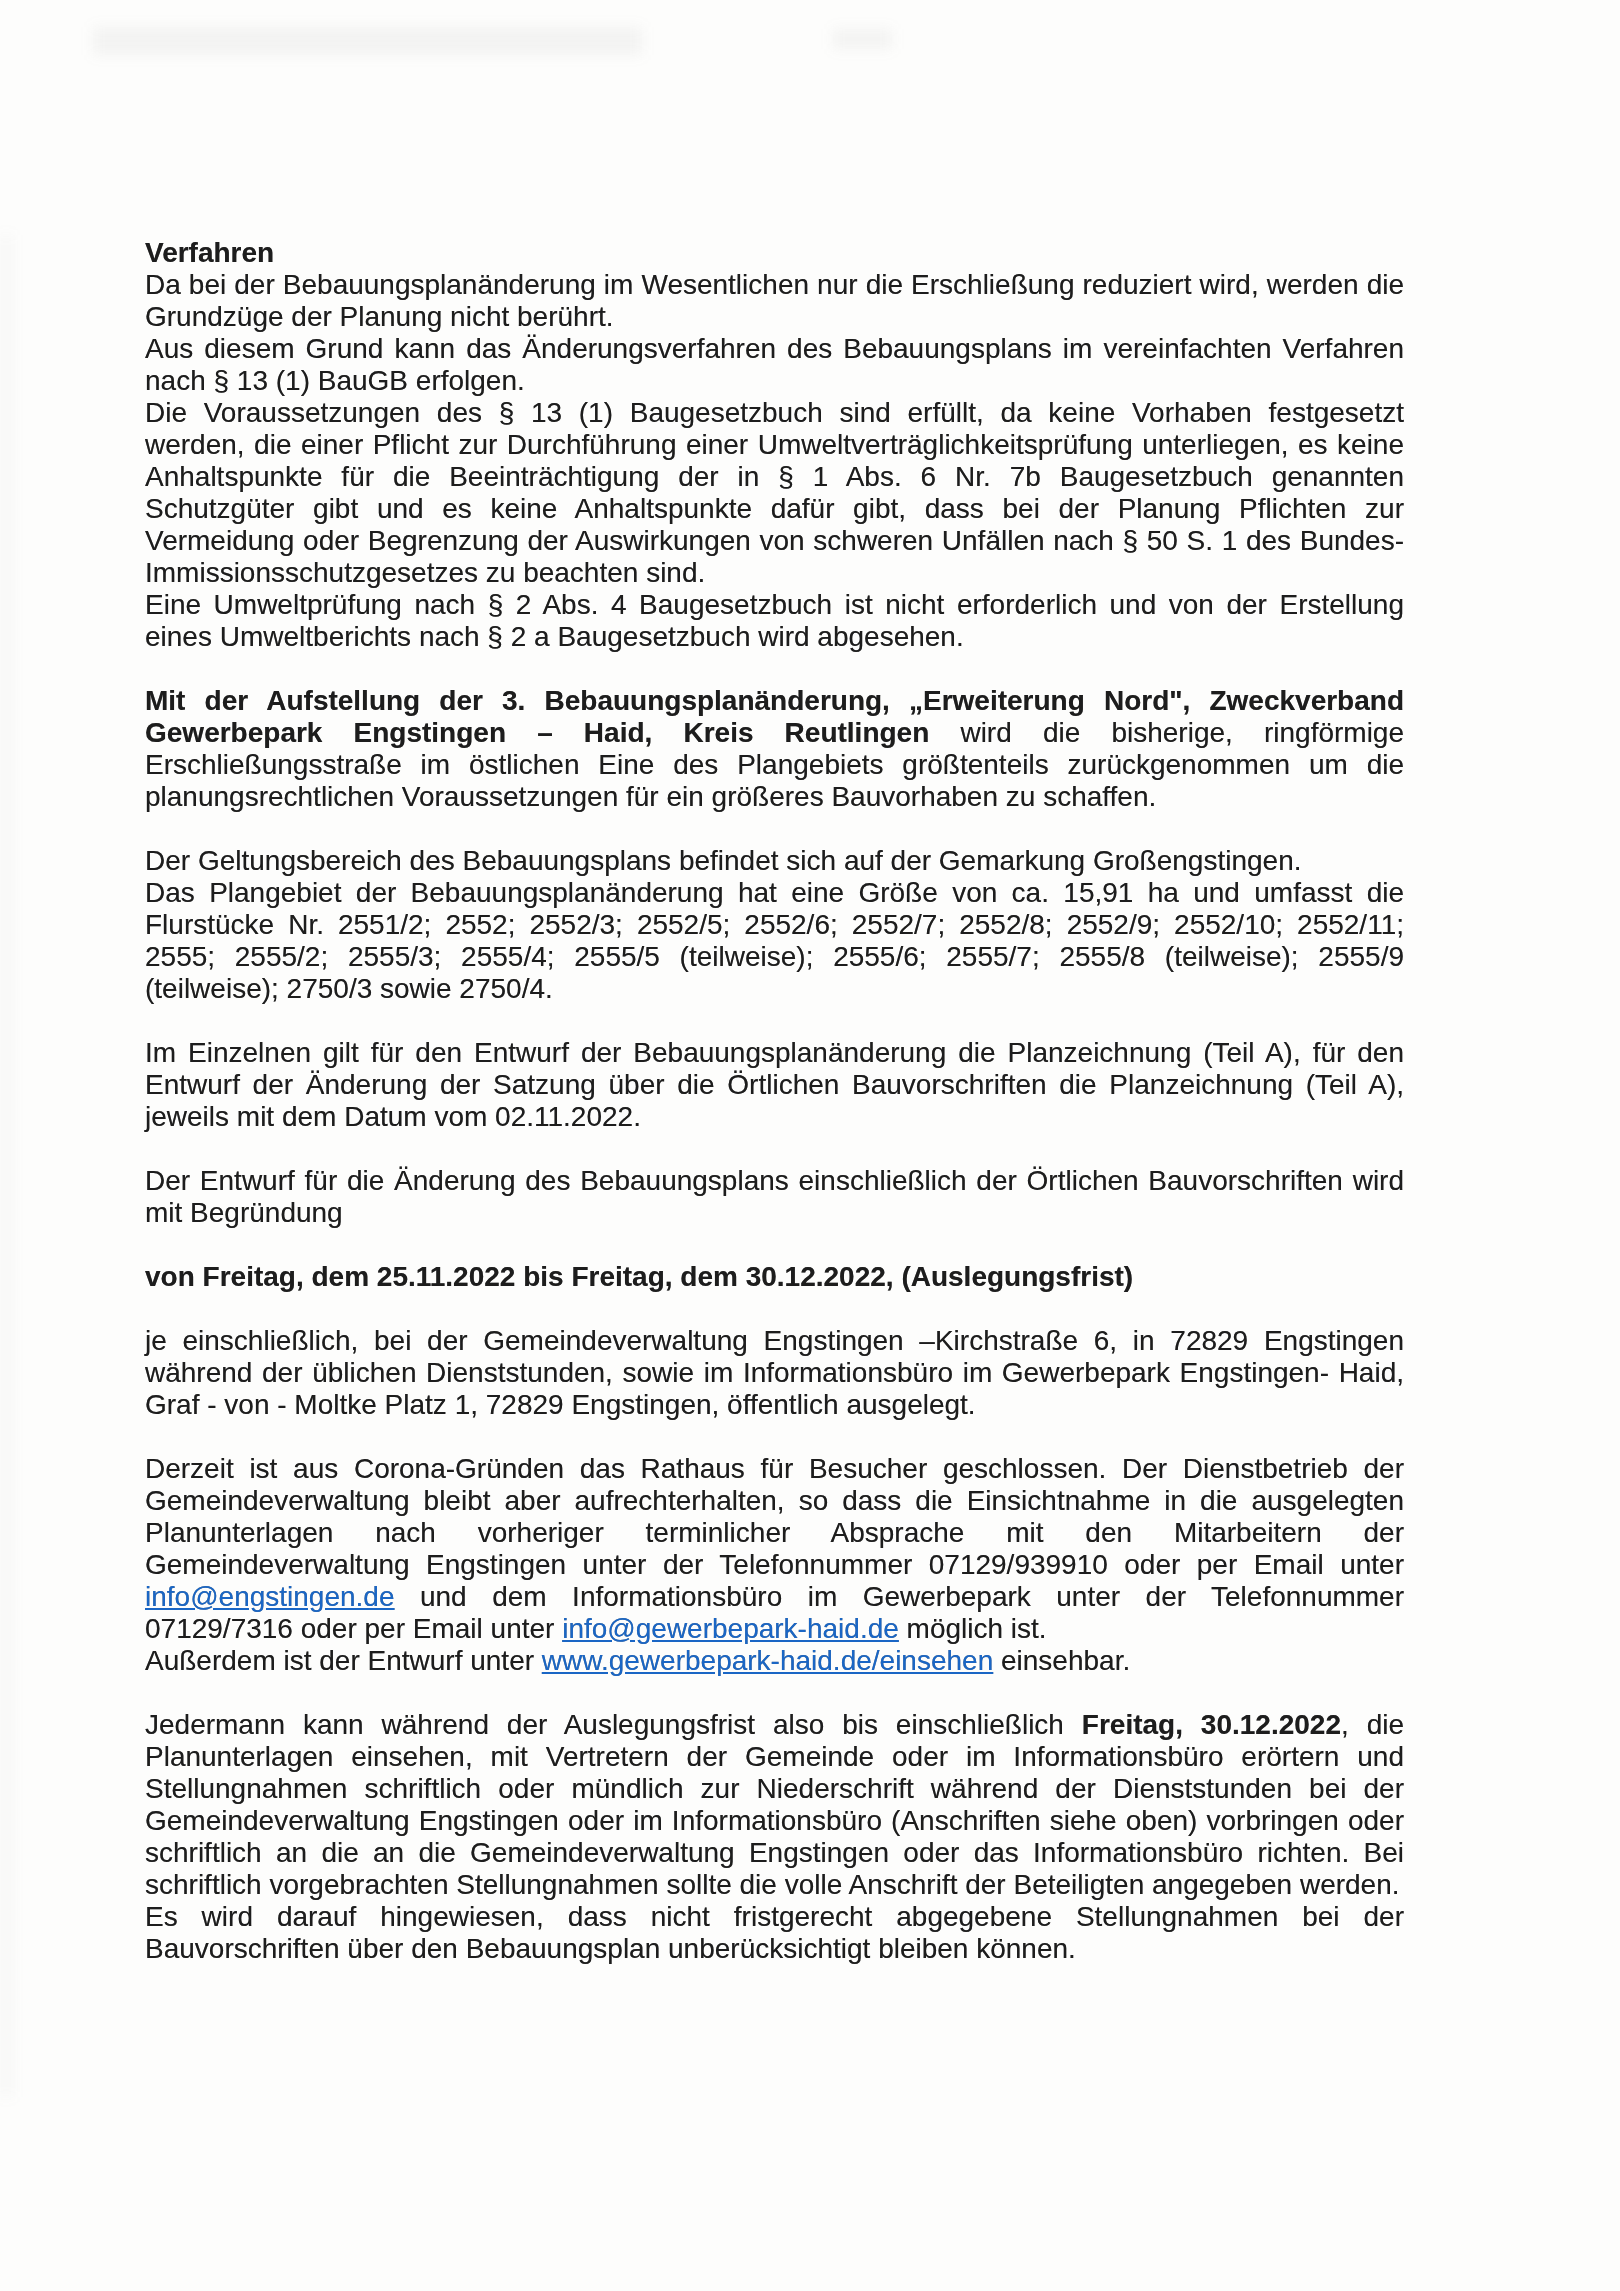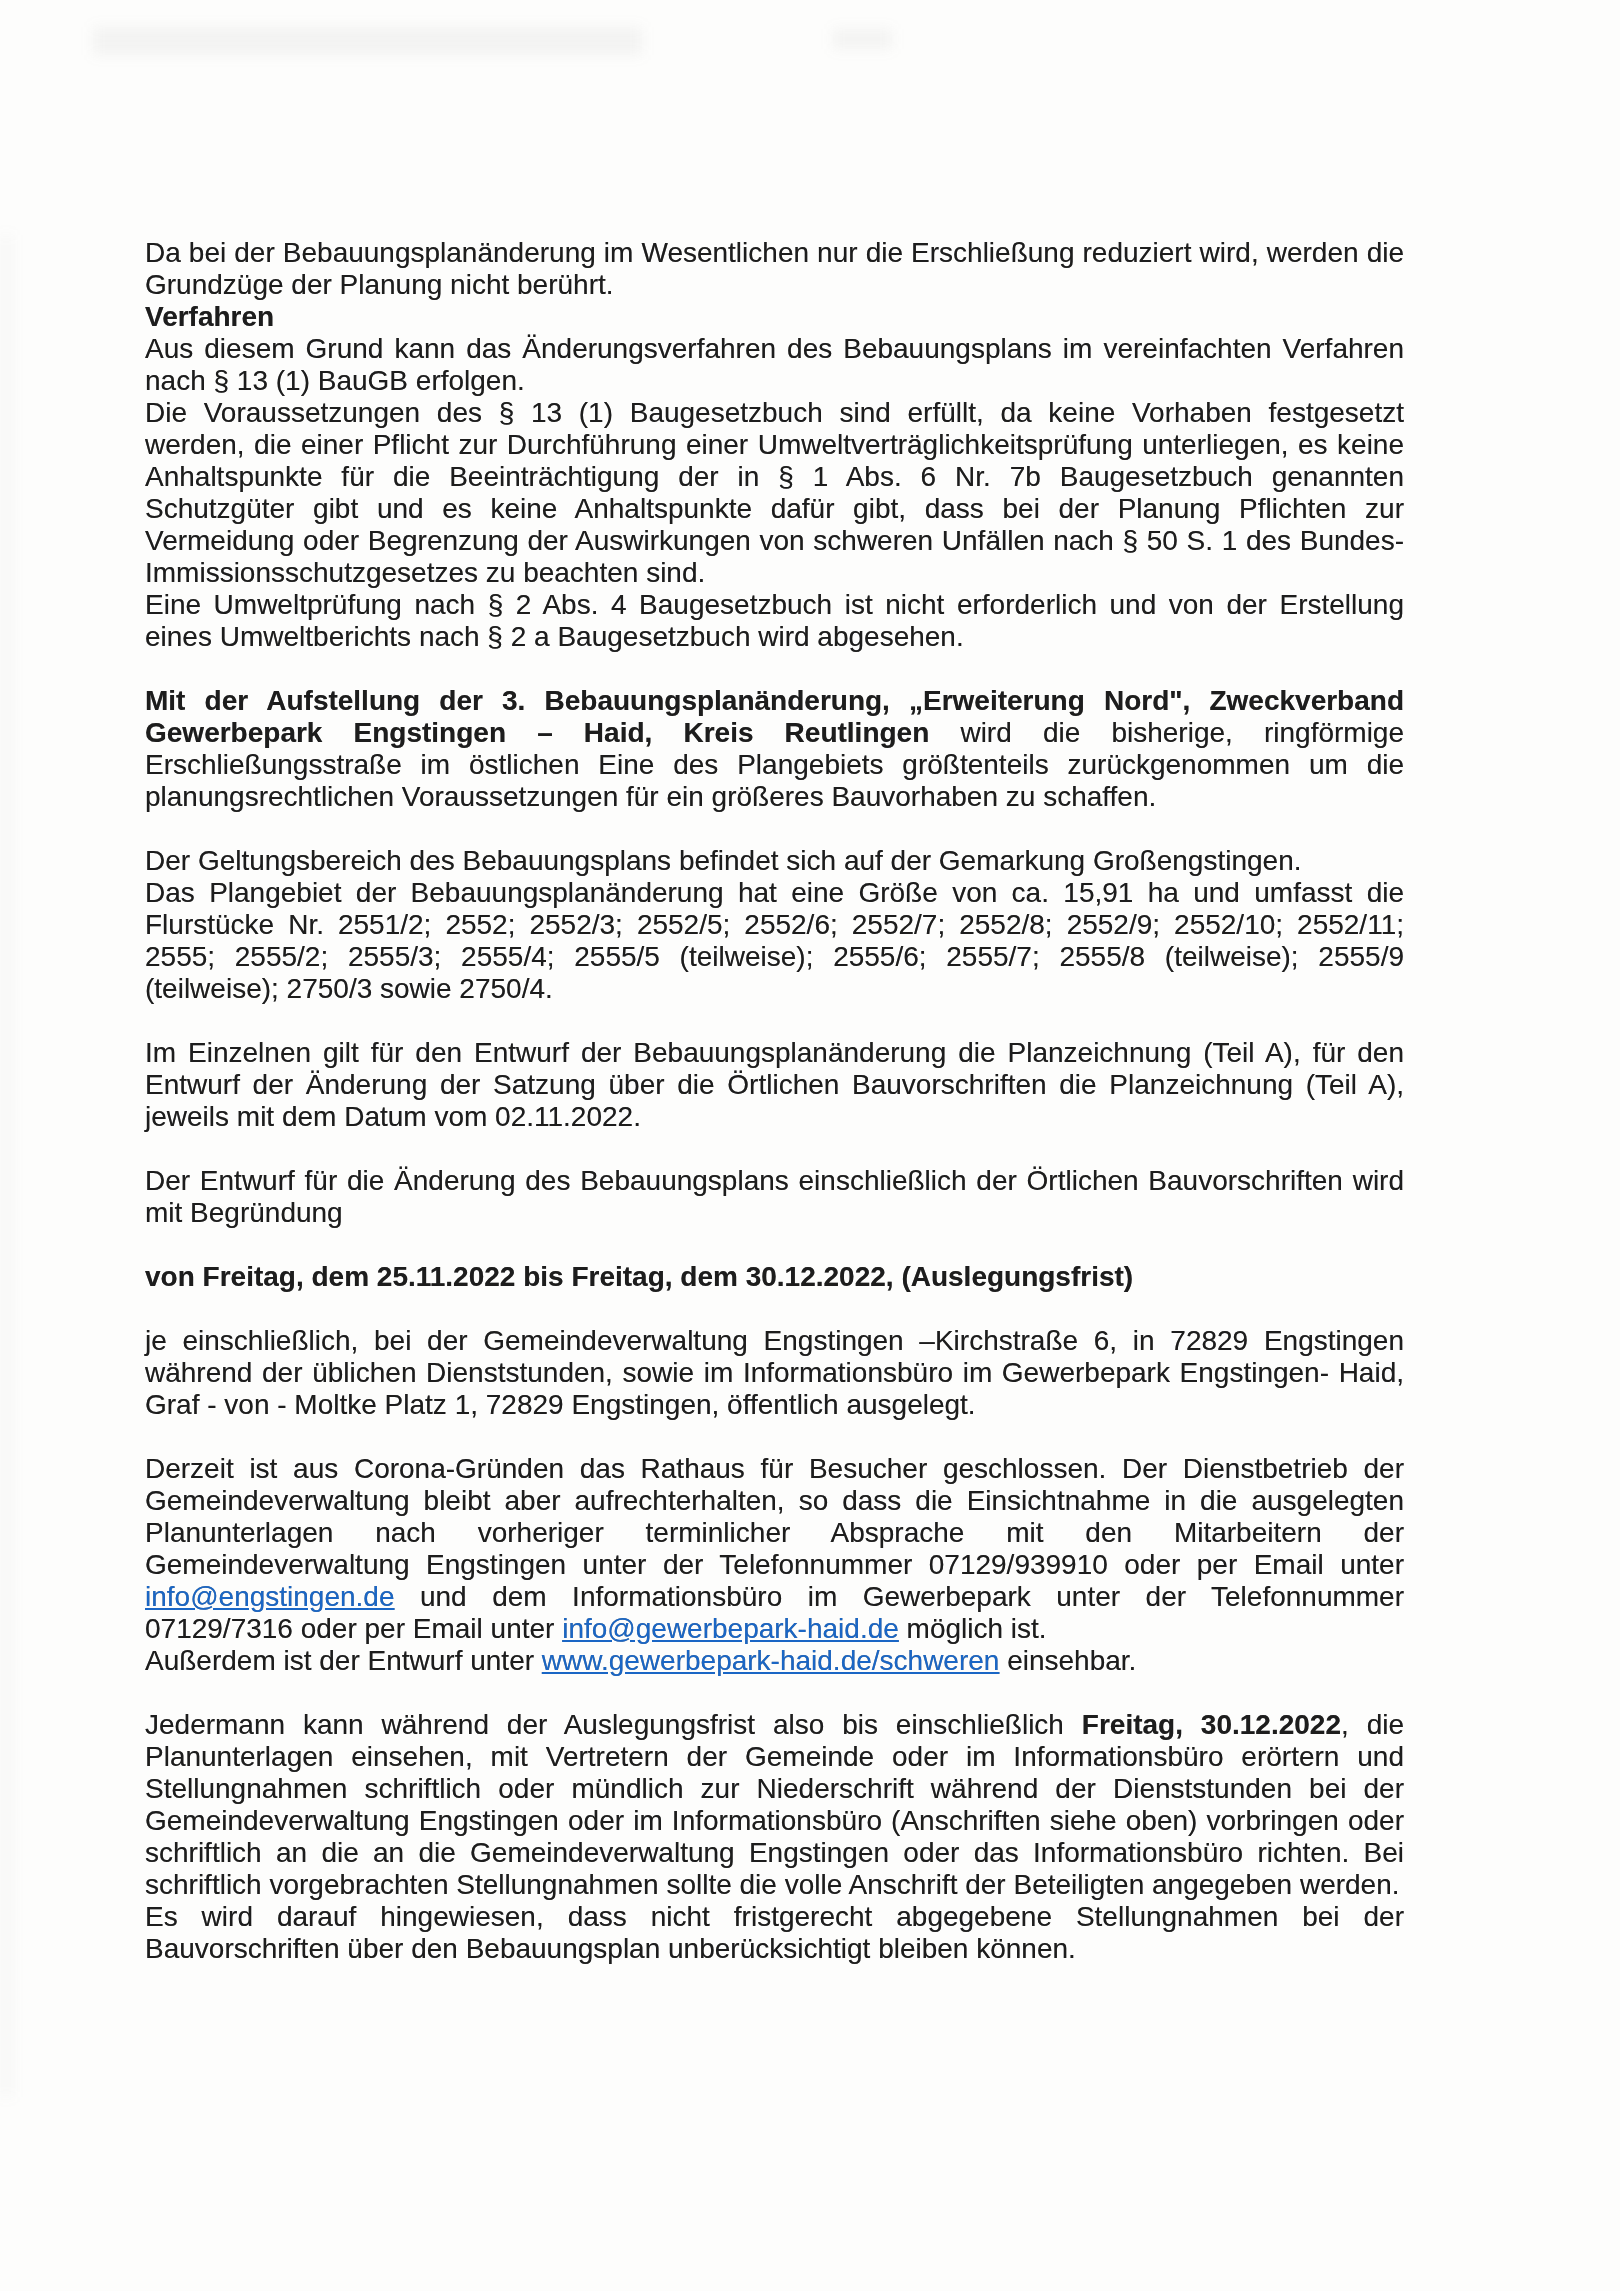--- a/index.html
+++ b/index.html
@@ -41,30 +41,30 @@
   }
 </style>
 </head>
 <body style="background: rgb(253, 253, 252);">
 
 <div class="scan-artifact" style="left:93px; top:27.4px; width:549px; height:27.4px;"></div>
 <div class="scan-artifact" style="left:833px; top:29px; width:59px; height:19.6px;"></div>
 <div class="scan-artifact" style="left:0; top:235px; width:11.8px; height:1862px; background:rgba(110,110,110,0.05);"></div>
 
 <main class="doc">
+    <p><span class="b">Verfahren</span></p>
     <p><span>Da bei der Bebauungsplanänderung im Wesentlichen nur die Erschließung reduziert wird, werden die Grundzüge der Planung nicht berührt.</span></p>
-    <p><span class="b">Verfahren</span></p>
     <p><span>Aus diesem Grund kann das Änderungsverfahren des Bebauungsplans im vereinfachten Verfahren nach § 13 (1) BauGB erfolgen.</span></p>
     <p><span>Die Voraussetzungen des § 13 (1) Baugesetzbuch sind erfüllt, da keine Vorhaben festgesetzt werden, die einer Pflicht zur Durchführung einer Umweltverträglichkeitsprüfung unterliegen, es keine Anhaltspunkte für die Beeinträchtigung der in § 1 Abs. 6 Nr. 7b Baugesetzbuch genannten Schutzgüter gibt und es keine Anhaltspunkte dafür gibt, dass bei der Planung Pflichten zur Vermeidung oder Begrenzung der Auswirkungen von schweren Unfällen nach § 50 S. 1 des Bundes-Immissionsschutzgesetzes zu beachten sind.</span></p>
     <p><span>Eine Umweltprüfung nach § 2 Abs. 4 Baugesetzbuch ist nicht erforderlich und von der Erstellung eines Umweltberichts nach § 2 a Baugesetzbuch wird abgesehen.</span></p>
     <p class="gap"><span class="b">Mit der Aufstellung der 3. Bebauungsplanänderung, „Erweiterung Nord", Zweckverband Gewerbepark Engstingen – Haid, Kreis Reutlingen</span><span> wird die bisherige, ringförmige Erschließungsstraße im östlichen Eine des Plangebiets größtenteils zurückgenommen um die planungsrechtlichen Voraussetzungen für ein größeres Bauvorhaben zu schaffen.</span></p>
     <p class="gap"><span>Der Geltungsbereich des Bebauungsplans befindet sich auf der Gemarkung Großengstingen.</span></p>
     <p><span>Das Plangebiet der Bebauungsplanänderung hat eine Größe von ca. 15,91 ha und umfasst die Flurstücke Nr. 2551/2; 2552; 2552/3; 2552/5; 2552/6; 2552/7; 2552/8; 2552/9; 2552/10; 2552/11; 2555; 2555/2; 2555/3; 2555/4; 2555/5 (teilweise); 2555/6; 2555/7; 2555/8 (teilweise); 2555/9 (teilweise); 2750/3 sowie 2750/4.</span></p>
     <p class="gap"><span>Im Einzelnen gilt für den Entwurf der Bebauungsplanänderung die Planzeichnung (Teil A), für den Entwurf der Änderung der Satzung über die Örtlichen Bauvorschriften die Planzeichnung (Teil A), jeweils mit dem Datum vom 02.11.2022.</span></p>
     <p class="gap"><span>Der Entwurf für die Änderung des Bebauungsplans einschließlich der Örtlichen Bauvorschriften wird mit Begründung</span></p>
     <p class="gap center"><span class="b">von Freitag, dem 25.11.2022 bis Freitag, dem 30.12.2022, (Auslegungsfrist)</span></p>
     <p class="gap"><span>je einschließlich, bei der Gemeindeverwaltung Engstingen –Kirchstraße 6, in 72829 Engstingen während der üblichen Dienststunden, sowie im Informationsbüro im Gewerbepark Engstingen- Haid, Graf - von - Moltke Platz 1, 72829 Engstingen, öffentlich ausgelegt.</span></p>
     <p class="gap"><span>Derzeit ist aus Corona-Gründen das Rathaus für Besucher geschlossen. Der Dienstbetrieb der Gemeindeverwaltung bleibt aber aufrechterhalten, so dass die Einsichtnahme in die ausgelegten Planunterlagen nach vorheriger terminlicher Absprache mit den Mitarbeitern der Gemeindeverwaltung Engstingen unter der Telefonnummer 07129/939910 oder per Email unter </span><a class="doc-link">info@engstingen.de</a><span> und dem Informationsbüro im Gewerbepark unter der Telefonnummer 07129/7316 oder per Email unter </span><a class="doc-link">info@gewerbepark-haid.de</a><span> möglich ist.</span></p>
-    <p><span>Außerdem ist der Entwurf unter </span><a class="doc-link">www.gewerbepark-haid.de/schweren</a><span> einsehbar.</span></p>
+    <p><span>Außerdem ist der Entwurf unter </span><a class="doc-link">www.gewerbepark-haid.de/einsehen</a><span> einsehbar.</span></p>
     <p class="gap"><span>Jedermann kann während der Auslegungsfrist also bis einschließlich </span><span class="b">Freitag, 30.12.2022</span><span>, die Planunterlagen einsehen, mit Vertretern der Gemeinde oder im Informationsbüro erörtern und Stellungnahmen schriftlich oder mündlich zur Niederschrift während der Dienststunden bei der Gemeindeverwaltung Engstingen oder im Informationsbüro (Anschriften siehe oben) vorbringen oder schriftlich an die an die Gemeindeverwaltung Engstingen oder das Informationsbüro richten. Bei schriftlich vorgebrachten Stellungnahmen sollte die volle Anschrift der Beteiligten angegeben werden.</span></p>
     <p><span>Es wird darauf hingewiesen, dass nicht fristgerecht abgegebene Stellungnahmen bei der Bauvorschriften über den Bebauungsplan unberücksichtigt bleiben können.</span></p>
   </main>
 
 
 </body></html>

